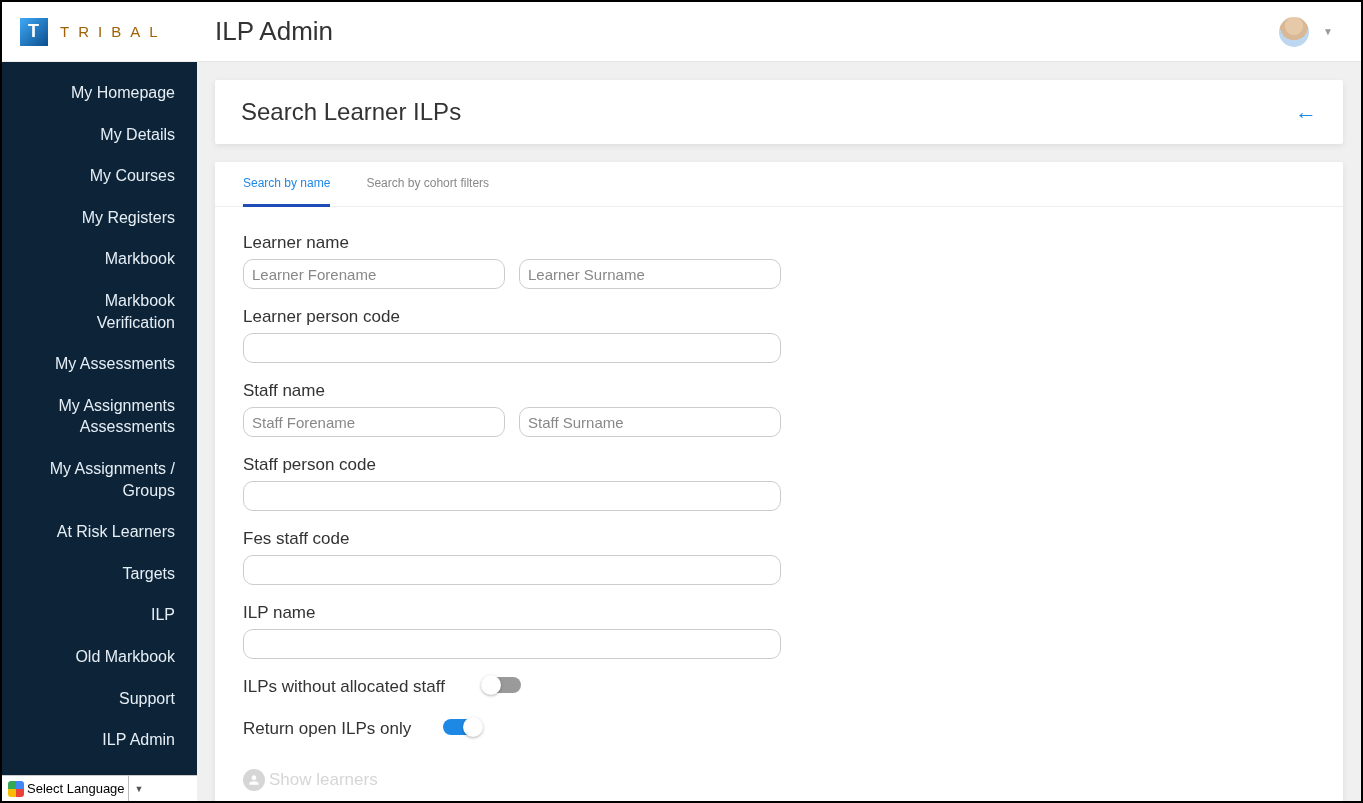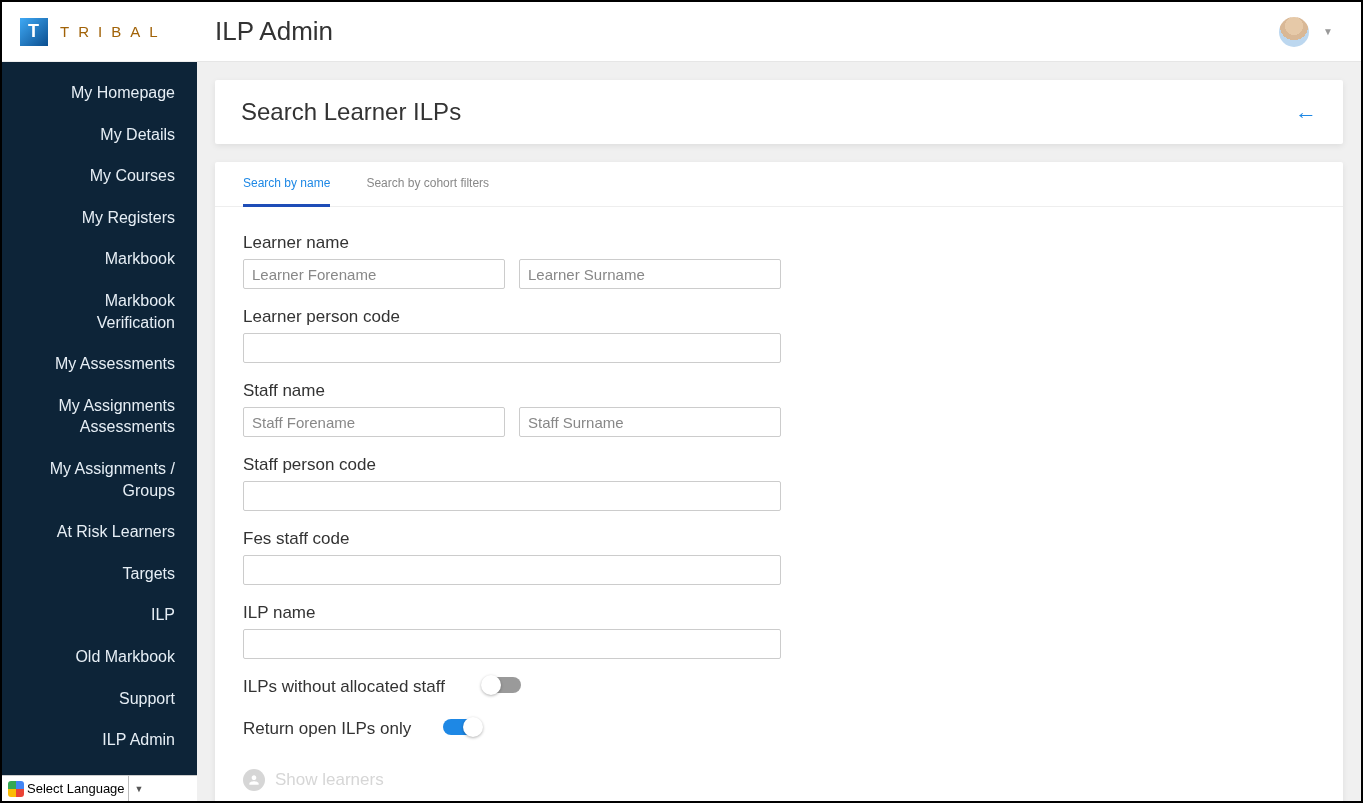--- a/index.html
+++ b/index.html
@@ -191,21 +191,21 @@
   .field-label {
     font-size: 17px;
     color: #333;
     margin-bottom: 6px;
     display: block;
   }
   .row2 { display: flex; gap: 14px; }
   input[type="text"] {
     height: 30px;
     border: 1px solid #ccc;
-    border-radius: 2px;
+    border-radius: 10px;
     padding: 0 8px;
     font-size: 15px;
     color: #333;
     outline: none;
     background: #fff;
   }
   input[type="text"]::placeholder { color: #888; }
   .w-half { width: 262px; }
   .w-full { width: 538px; }
 
@@ -232,21 +232,21 @@
     box-shadow: 0 1px 3px rgba(0,0,0,.3);
   }
   .switch.off { background: #9a9a9a; }
   .switch.off .knob { left: -2px; }
   .switch.on { background: #1e88e5; }
   .switch.on .knob { right: -2px; }
 
   .show-learners {
     display: flex;
     align-items: center;
-    gap: 10px;
+    gap: 4px;
     color: #d6d6d6;
     font-size: 17px;
     margin-top: 30px;
   }
   .person-icon {
     width: 22px; height: 22px; border-radius: 50%;
     background: #d6d6d6;
     display: flex; align-items: center; justify-content: center;
   }
   .person-icon svg { width: 14px; height: 14px; fill: #fff; }

